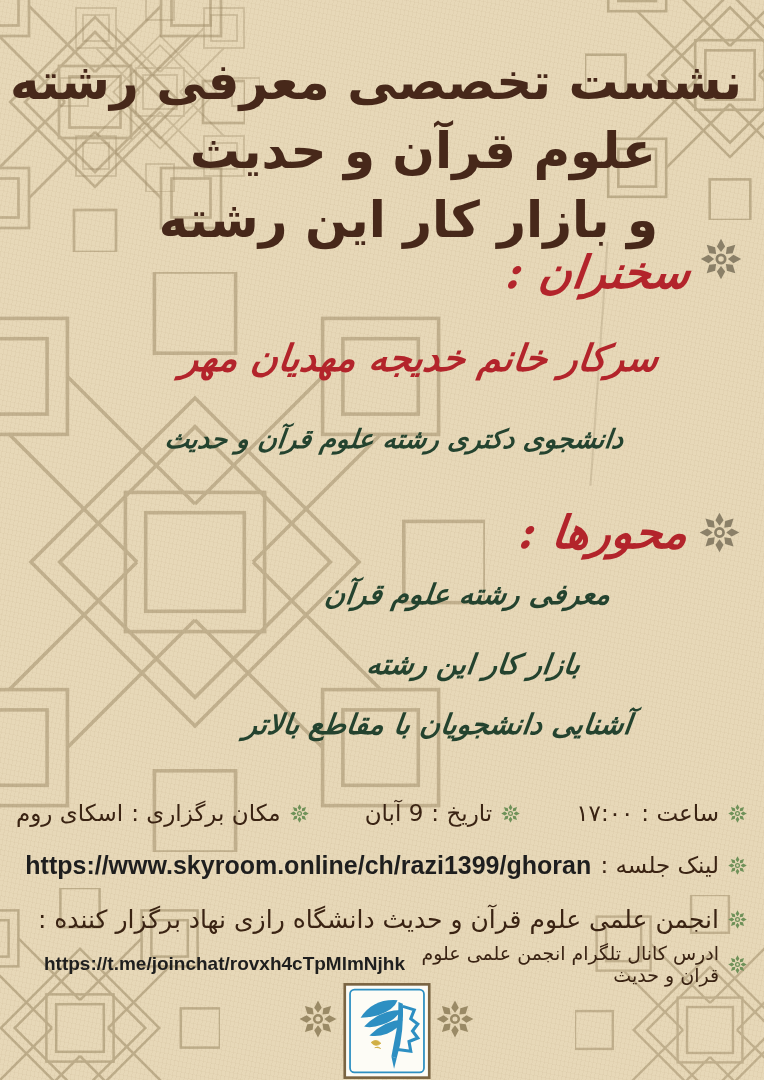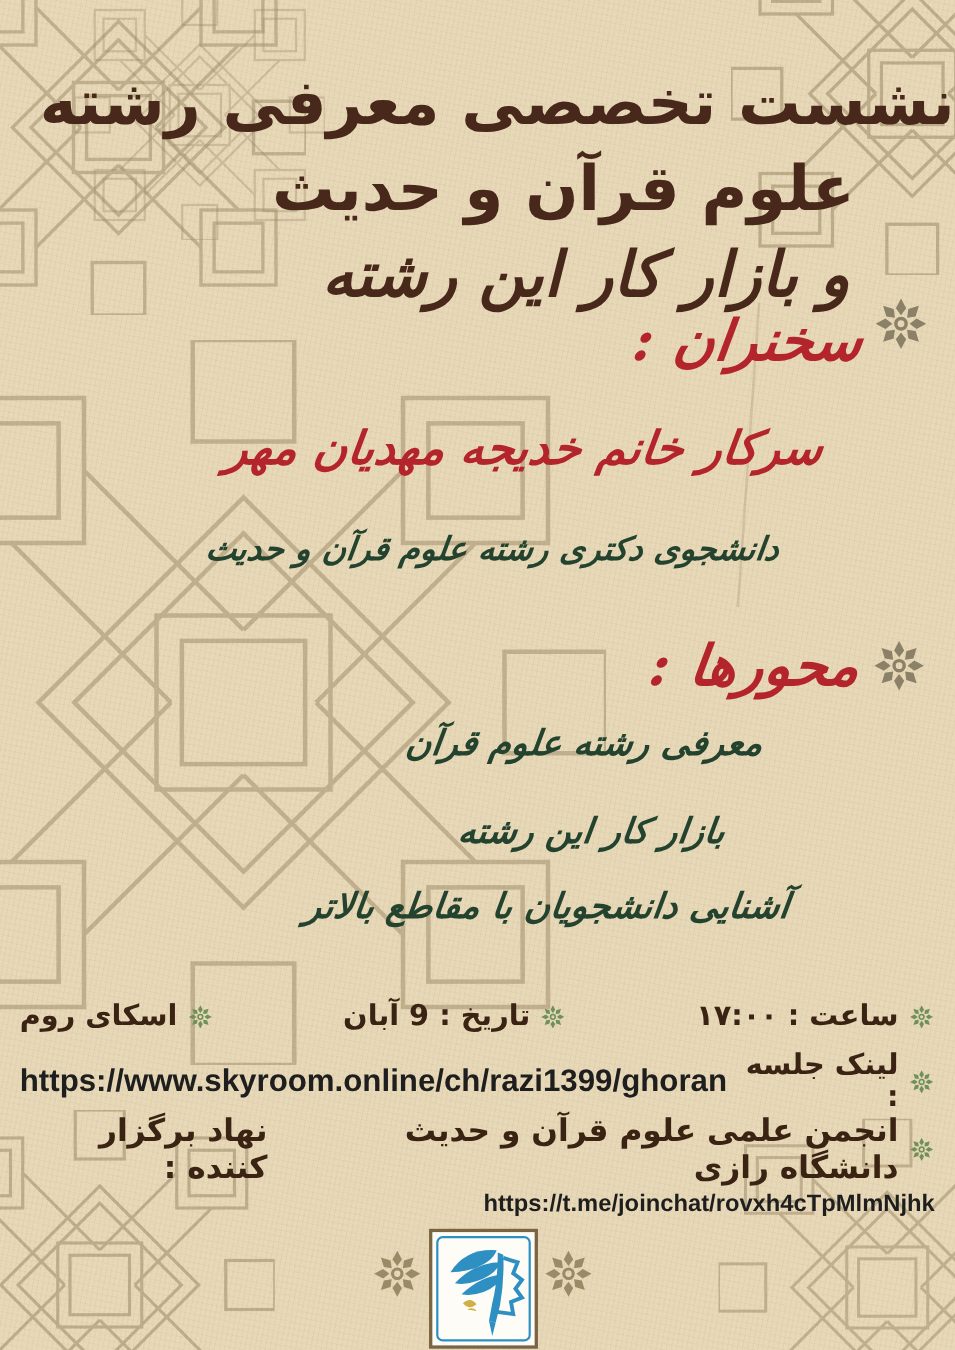--- a/index.html
+++ b/index.html
@@ -22,33 +22,33 @@
   .poster::after{
     content:""; position:absolute; inset:0; pointer-events:none;
     background-image:
       repeating-linear-gradient(100deg, rgba(137,106,64,.05) 0 1px, transparent 1px 4px),
       repeating-linear-gradient(12deg, rgba(137,106,64,.04) 0 1px, transparent 1px 5px);
   }
   .abs{position:absolute;}
   .knot{color:#9c8a66; position:absolute;}
   .title{position:absolute; top:48px; left:0; right:0; color:#47281a; font-weight:bold; z-index:3;}
   .title .ln{font-size:50px; line-height:69px; text-align:right; letter-spacing:-1px;}
-  .title .ln1{}
-  .title .ln2{padding-right:80px;}
-  .title .ln3{padding-right:84px;font-style:italic;}
+  .title .ln1{padding-right:22px;}
+  .title .ln2{padding-right:108px;}
+  .title .ln3{padding-right:106px;}
   .callig{font-family:"DejaVu Serif", serif; font-style:italic; transform:skewX(-7deg); display:inline-block;}
   .red{color:#b3242b;}
   .green{color:#24432f;}
   .sec-label{font-size:45px; font-weight:bold; z-index:3;}
   .cal-line{z-index:3;}
   .rosette{position:absolute; z-index:3;}
   .inforow{position:absolute; left:0; right:0; padding:0 16px; display:flex; align-items:center; color:#3a2313; z-index:4;}
   .inforow .grp{display:flex; align-items:center; gap:8px;}
   .star20{width:21px; height:21px; color:#6f9159; flex:0 0 auto;}
-  .lbl{font-weight:bold;}
+  .lbl{font-weight:normal;}
   .url{direction:ltr; unicode-bidi:isolate; font-weight:bold; color:#1e1e1e; font-family:"Liberation Sans", sans-serif;}
   .logo-box{position:absolute; z-index:4;}
   .scratch{position:absolute; left:598px; top:242px; width:2px; height:244px;
     background:rgba(101,80,52,.16); transform:rotate(4deg); z-index:2;}
 </style>
 </head>
 <body>
 
 <div class="poster">
 
@@ -158,20 +158,21 @@
       <svg class="star20" viewBox="0 0 100 100">
           <use href="#rosetteshape"></use>
         </svg>
       <span class="lbl">تاریخ :</span>
       <span class="lbl">9 آبان</span>
     </div>
     <div class="grp">
       <svg class="star20" viewBox="0 0 100 100">
           <use href="#rosetteshape"></use>
         </svg>
+      <span class="lbl">مکان برگزاری :</span>
       <span class="lbl">اسکای روم</span>
     </div>
   </div>
 
   <div class="inforow" style="top:843px; height:44px; font-size:23px;">
     <div class="grp">
       <svg class="star20" viewBox="0 0 100 100">
           <use href="#rosetteshape"></use>
         </svg>
       <span class="lbl">لینک جلسه :</span>
@@ -183,20 +184,26 @@
 
   <div class="inforow" style="top:898px; height:42px; font-size:25px; gap:8px;">
     <svg class="star20" viewBox="0 0 100 100">
         <use href="#rosetteshape"></use>
       </svg>
     <span class="lbl">انجمن علمی علوم قرآن و حدیث دانشگاه رازی</span>
     <span class="lbl">نهاد برگزار کننده :</span>
   </div>
 
   <div class="inforow" style="top:944px; height:40px; font-size:19px; justify-content:space-between;">
+    <div class="grp">
+      <svg class="star20" viewBox="0 0 100 100">
+          <use href="#rosetteshape"></use>
+        </svg>
+      <span class="lbl">ادرس کانال تلگرام انجمن علمی علوم قران و حدیث</span>
+    </div>
     <span class="url" style="font-size:19px; margin-left:28px;">https://t.me/joinchat/rovxh4cTpMlmNjhk</span>
   </div>
 
   <svg class="rosette" style="left:297px; top:998px; color:#9a8a66" width="42" height="42" viewBox="0 0 100 100">
       <use href="#rosetteshape"></use>
     </svg>
   <svg class="rosette" style="left:434px; top:998px; color:#9a8a66" width="42" height="42" viewBox="0 0 100 100">
       <use href="#rosetteshape"></use>
     </svg>
   <svg class="logo-box" style="left:343px; top:982px;" width="88" height="98" viewBox="0 0 100 110">

